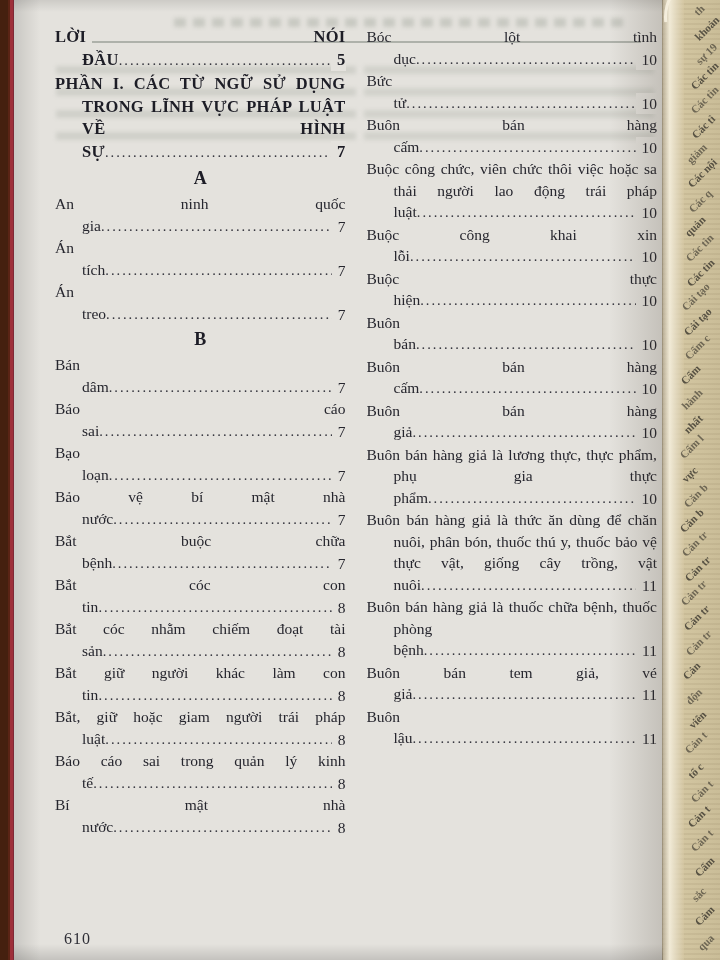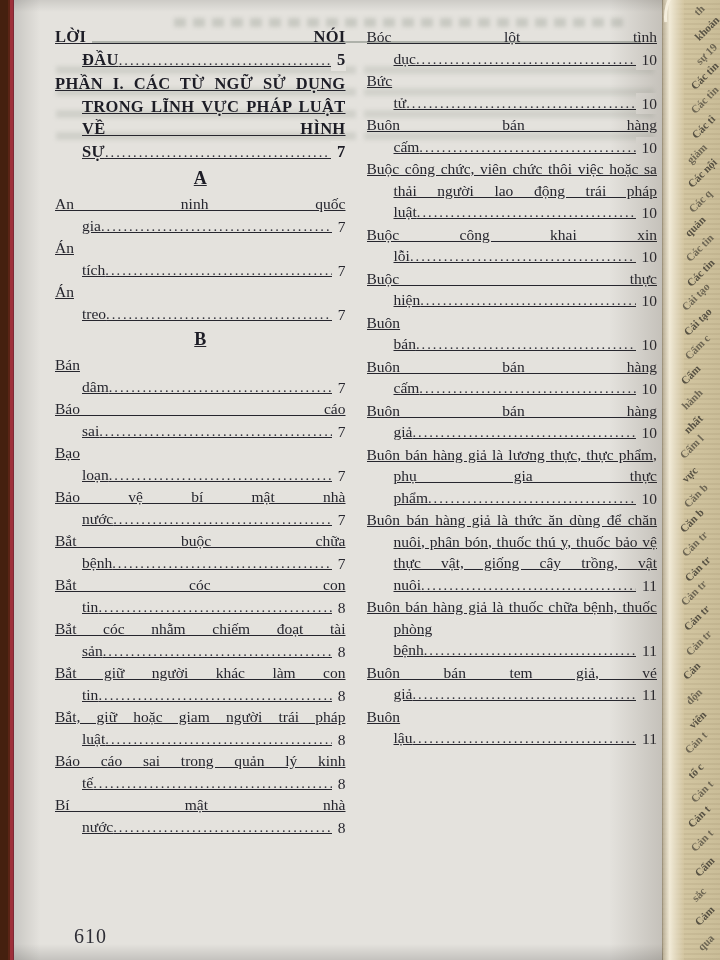--- a/index.html
+++ b/index.html
@@ -27,21 +27,21 @@
     background:var(--paper);
   }
   .title{
     position:relative; z-index:2;
     margin-top:84px; text-align:center; transform:translateX(12px);
     font-size:30px; line-height:36px; font-weight:bold; font-style:italic;
     letter-spacing:1.5px; color:var(--ink-strong);
   }
   .columns{
     position:relative; z-index:2;
-    display:flex; gap:21px; padding:26px 6px 0 41px;text-decoration:underline;
+    display:flex; gap:21px; padding:26px 6px 0 41px;
   }
   .col{flex:1; min-width:0;}
   
   .entry{
     position:relative; overflow:hidden;
     padding-left:27px; text-indent:-27px; text-align:justify;
     font-size:15.5px; line-height:21.5px; color:var(--ink);
   }
   .entry .txt::after{
     content:"............................................................................................................................................................................................................";
@@ -51,22 +51,22 @@
     position:absolute; right:0; bottom:0; text-indent:0;
     padding-left:6px; background:var(--paper); line-height:21.5px;
   }
   .entry.bold{font-weight:bold; font-size:16.5px; line-height:22.5px; color:var(--ink-strong); margin-bottom:2px; letter-spacing:.3px;}
   .entry.bold .pg{font-weight:bold; line-height:22.5px;}
   .letter-row{
     text-align:center; font-weight:bold; font-size:18px; line-height:27px;
     color:var(--ink-strong); text-indent:0; margin:1px 0;
   }
   .footer-num{
-    position:absolute; z-index:2; left:60px; bottom:12px;
-    font-size:20px; letter-spacing:1px; color:#2e2e36;
+    position:absolute; z-index:2; left:50px; bottom:12px;
+    font-size:16px; letter-spacing:1px; color:#2e2e36;
   }
   
   .ghost{position:absolute; z-index:1; pointer-events:none;}
   .ghost-header{
     top:18px; left:160px; width:450px; height:9px;
     background:repeating-linear-gradient(90deg, rgba(108,118,104,.38) 0 12px, transparent 12px 19px);
     filter:blur(2px); opacity:.6;
   }
   .ghost-rule{
     top:41px; left:78px; right:22px; height:2px;

